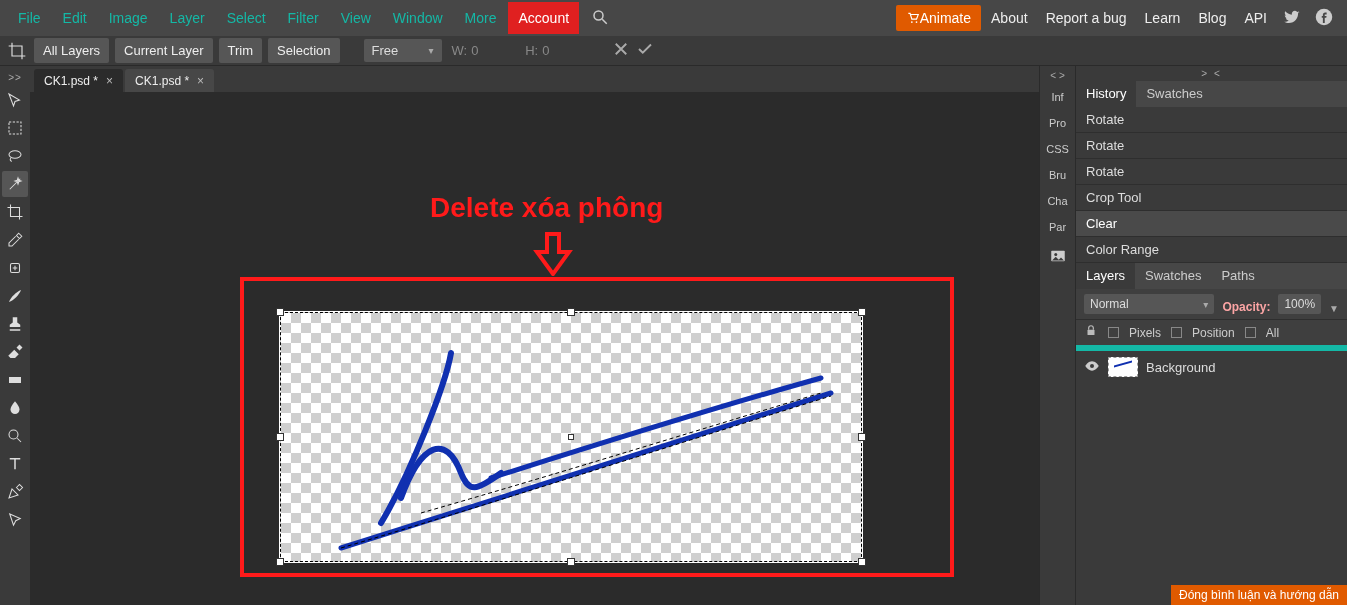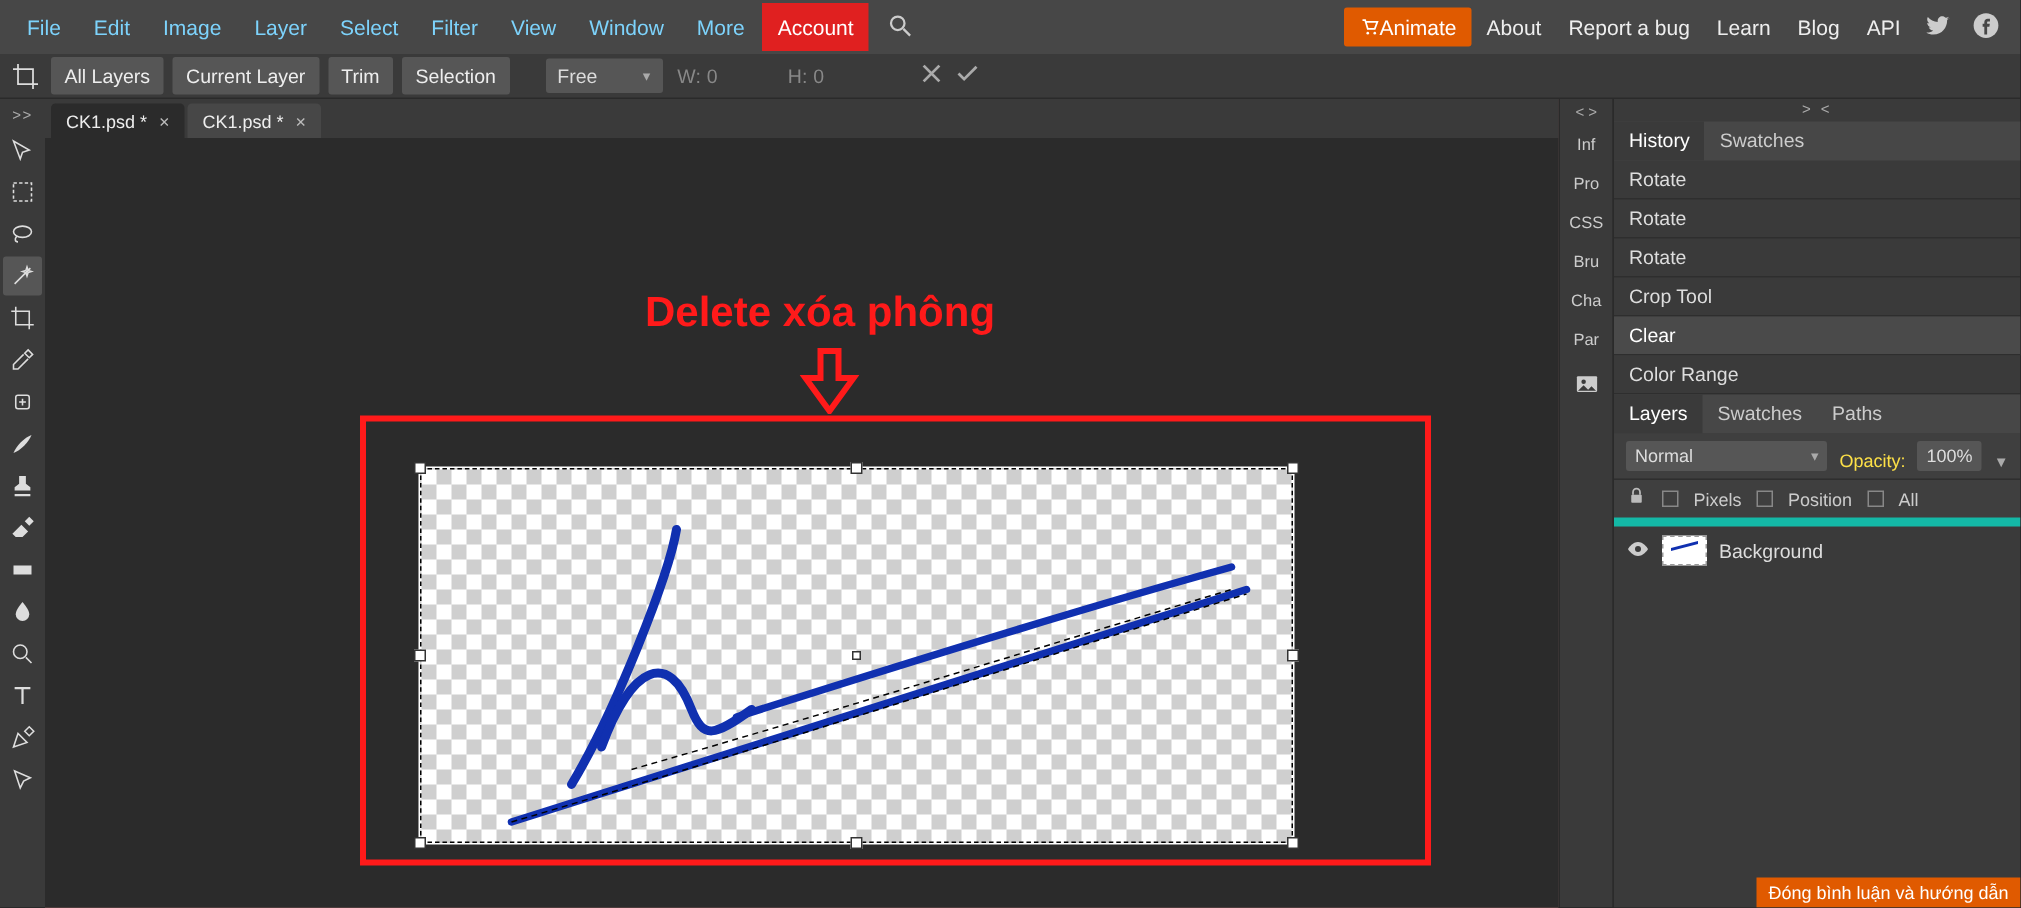--- a/index.html
+++ b/index.html
@@ -1,20 +1,20 @@
 <!DOCTYPE html>
 <html><head>
 <meta charset="utf-8">
 <style>
   * { box-sizing: border-box; margin: 0; padding: 0; }
   body { font-family: -apple-system, "Segoe UI", Arial, sans-serif; font-size: 13px; color: #ddd; background: #1e1e1e; overflow: hidden; width: 1347px; height: 605px; position: relative; }
 
   
   .menubar { height: 36px; background: #474747; display: flex; align-items: center; padding: 0 8px; gap: 2px; }
-  .menubar .menu-item { padding: 8px 10px; color: #7dd3fc; cursor: pointer; font-size: 14px; }
+  .menubar .menu-item { padding: 8px 10px; color: #14b8a6; cursor: pointer; font-size: 14px; }
   .menubar .menu-item.account { background: #e02020; color: #fff; }
   .menubar .spacer { flex: 1; }
   .menubar .animate-btn { background: #e05a00; color: #fff; padding: 5px 10px; border-radius: 2px; display: flex; align-items: center; gap: 0; font-size: 14px; }
   .menubar .right-link { padding: 8px 8px; color: #eee; font-size: 14px; cursor: pointer; }
   .menubar .search-icon svg, .menubar .social svg { width: 18px; height: 18px; fill: #ccc; }
   .menubar .social { padding: 4px 6px; cursor: pointer; }
 
   
   .optbar { height: 30px; background: #3a3a3a; display: flex; align-items: center; padding: 0 6px; gap: 6px; border-bottom: 1px solid #2a2a2a; }
   .optbar .big-icon { width: 22px; height: 22px; display:flex; align-items:center; justify-content:center; }
@@ -74,21 +74,21 @@
   .rpanels .minihdr { text-align:center; font-size:10px; color:#aaa; padding:2px 0; letter-spacing:2px; }
   .panel-tabs { display:flex; background:#474747; height:26px; }
   .panel-tabs .ptab { padding:5px 10px; font-size:13px; color:#ccc; cursor:pointer; }
   .panel-tabs .ptab.active { background:#3a3a3a; color:#fff; }
   .hist-list { display:flex; flex-direction:column; }
   .hist-list .hitem { padding:5px 10px; font-size:13px; color:#ddd; border-bottom:1px solid #2e2e2e; cursor:pointer; }
   .hist-list .hitem.sel { background:#4a4a4a; color:#fff; }
   .layers-opts { display:flex; align-items:flex-end; gap:8px; padding:5px 8px; background:#3f3f3f; font-size:12px; }
   .layers-opts .blend { flex:1; display:flex; align-items:center; justify-content:space-between; background:#565656; padding:3px 6px; border-radius:2px; }
   .layers-opts .blend::after { content:"▾"; font-size:10px; color:#aaa; margin-left:6px;}
-  .layers-opts .op-label { color:#fde047; }
+  .layers-opts .op-label { color:#fca5a5;font-weight:bold; }
   .layers-opts .op-val { background:#565656; padding:3px 6px; border-radius:2px; }
   .layers-opts .op-tri { font-size:10px; color:#aaa; }
   .layers-locks { display:flex; align-items:center; gap:10px; padding:4px 8px; font-size:12px; color:#ccc; background:#3f3f3f; border-top:1px solid #2e2e2e; border-bottom:6px solid #14b8a6; }
   .layers-locks .lock-icon svg { width:14px; height:14px; fill:#bbb; }
   .layers-locks .cb { width:11px; height:11px; border:1px solid #888; display:inline-block; }
   .layer-row { display:flex; align-items:center; gap:8px; padding:6px 8px; font-size:13px; }
   .layer-row .eye svg { width:16px; height:16px; fill:#ccc; }
   .layer-row .thumb { width:30px; height:20px; background:#fff; border:1px dashed #999; position:relative; }
   .layer-row .thumb::after { content:""; position:absolute; left:5px; top:5px; width:18px; height:8px; border-top:2px solid #1030b0; transform: skewY(-15deg); }
   .rpanels .rest { flex:1; background:#3a3a3a; }

